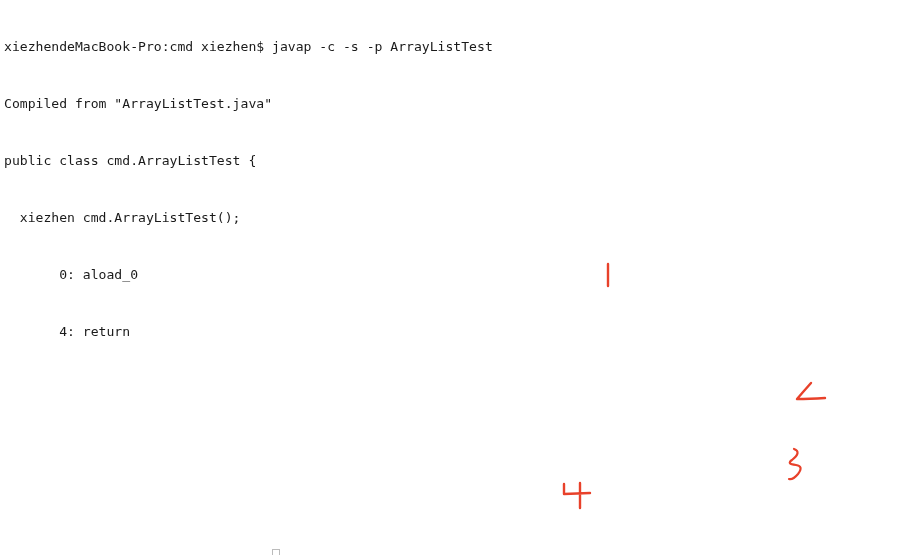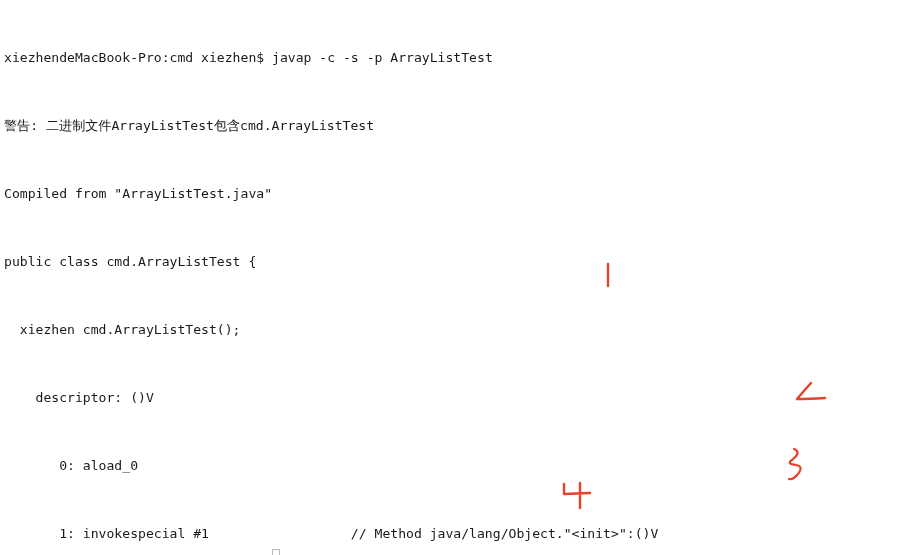--- a/index.html
+++ b/index.html
@@ -6,36 +6,33 @@
   body {
     width: 907px; height: 555px; overflow: hidden;
     background: #ffffff; position: relative;
   }
   .terminal {
     position: absolute; left: 4px; top: -1px;
     font-family: "DejaVu Sans Mono", "Liberation Mono", monospace;
     font-size: 13.1px; line-height: 19px; color: #1a1a1a;
     white-space: pre; letter-spacing: 0;
   }
-  .line { height: 19px; display: block; margin-top: 11px; }
+  .line { height: 19px; display: block; }
   .annot { position: absolute; }
   .cursor-mark { position: absolute; left: 272px; top: 549px; width: 6px; height: 6px; border: 1px solid #bbb; border-bottom: none; }
 </style>
 </head>
 <body>
 
 <div class="terminal">
   <span class="line"><span>xiezhendeMacBook-Pro:cmd xiezhen$ </span><span>javap -c -s -p ArrayListTest</span></span>
-  <span class="line">警告: 二进制文件ArrayListTest包含cmd.ArrayListTest</span>
   <span class="line">Compiled from "ArrayListTest.java"</span>
   <span class="line">public class cmd.ArrayListTest {</span>
   <span class="line">  xiezhen cmd.ArrayListTest();</span>
-  <span class="line">    descriptor: ()V</span>
   <span class="line">       0: aload_0</span>
-  <span class="line">       1: invokespecial #1                  // Method java/lang/Object."&lt;init&gt;":()V</span>
   <span class="line">       4: return</span>
   
   
   
   
   
   
   
   
   

